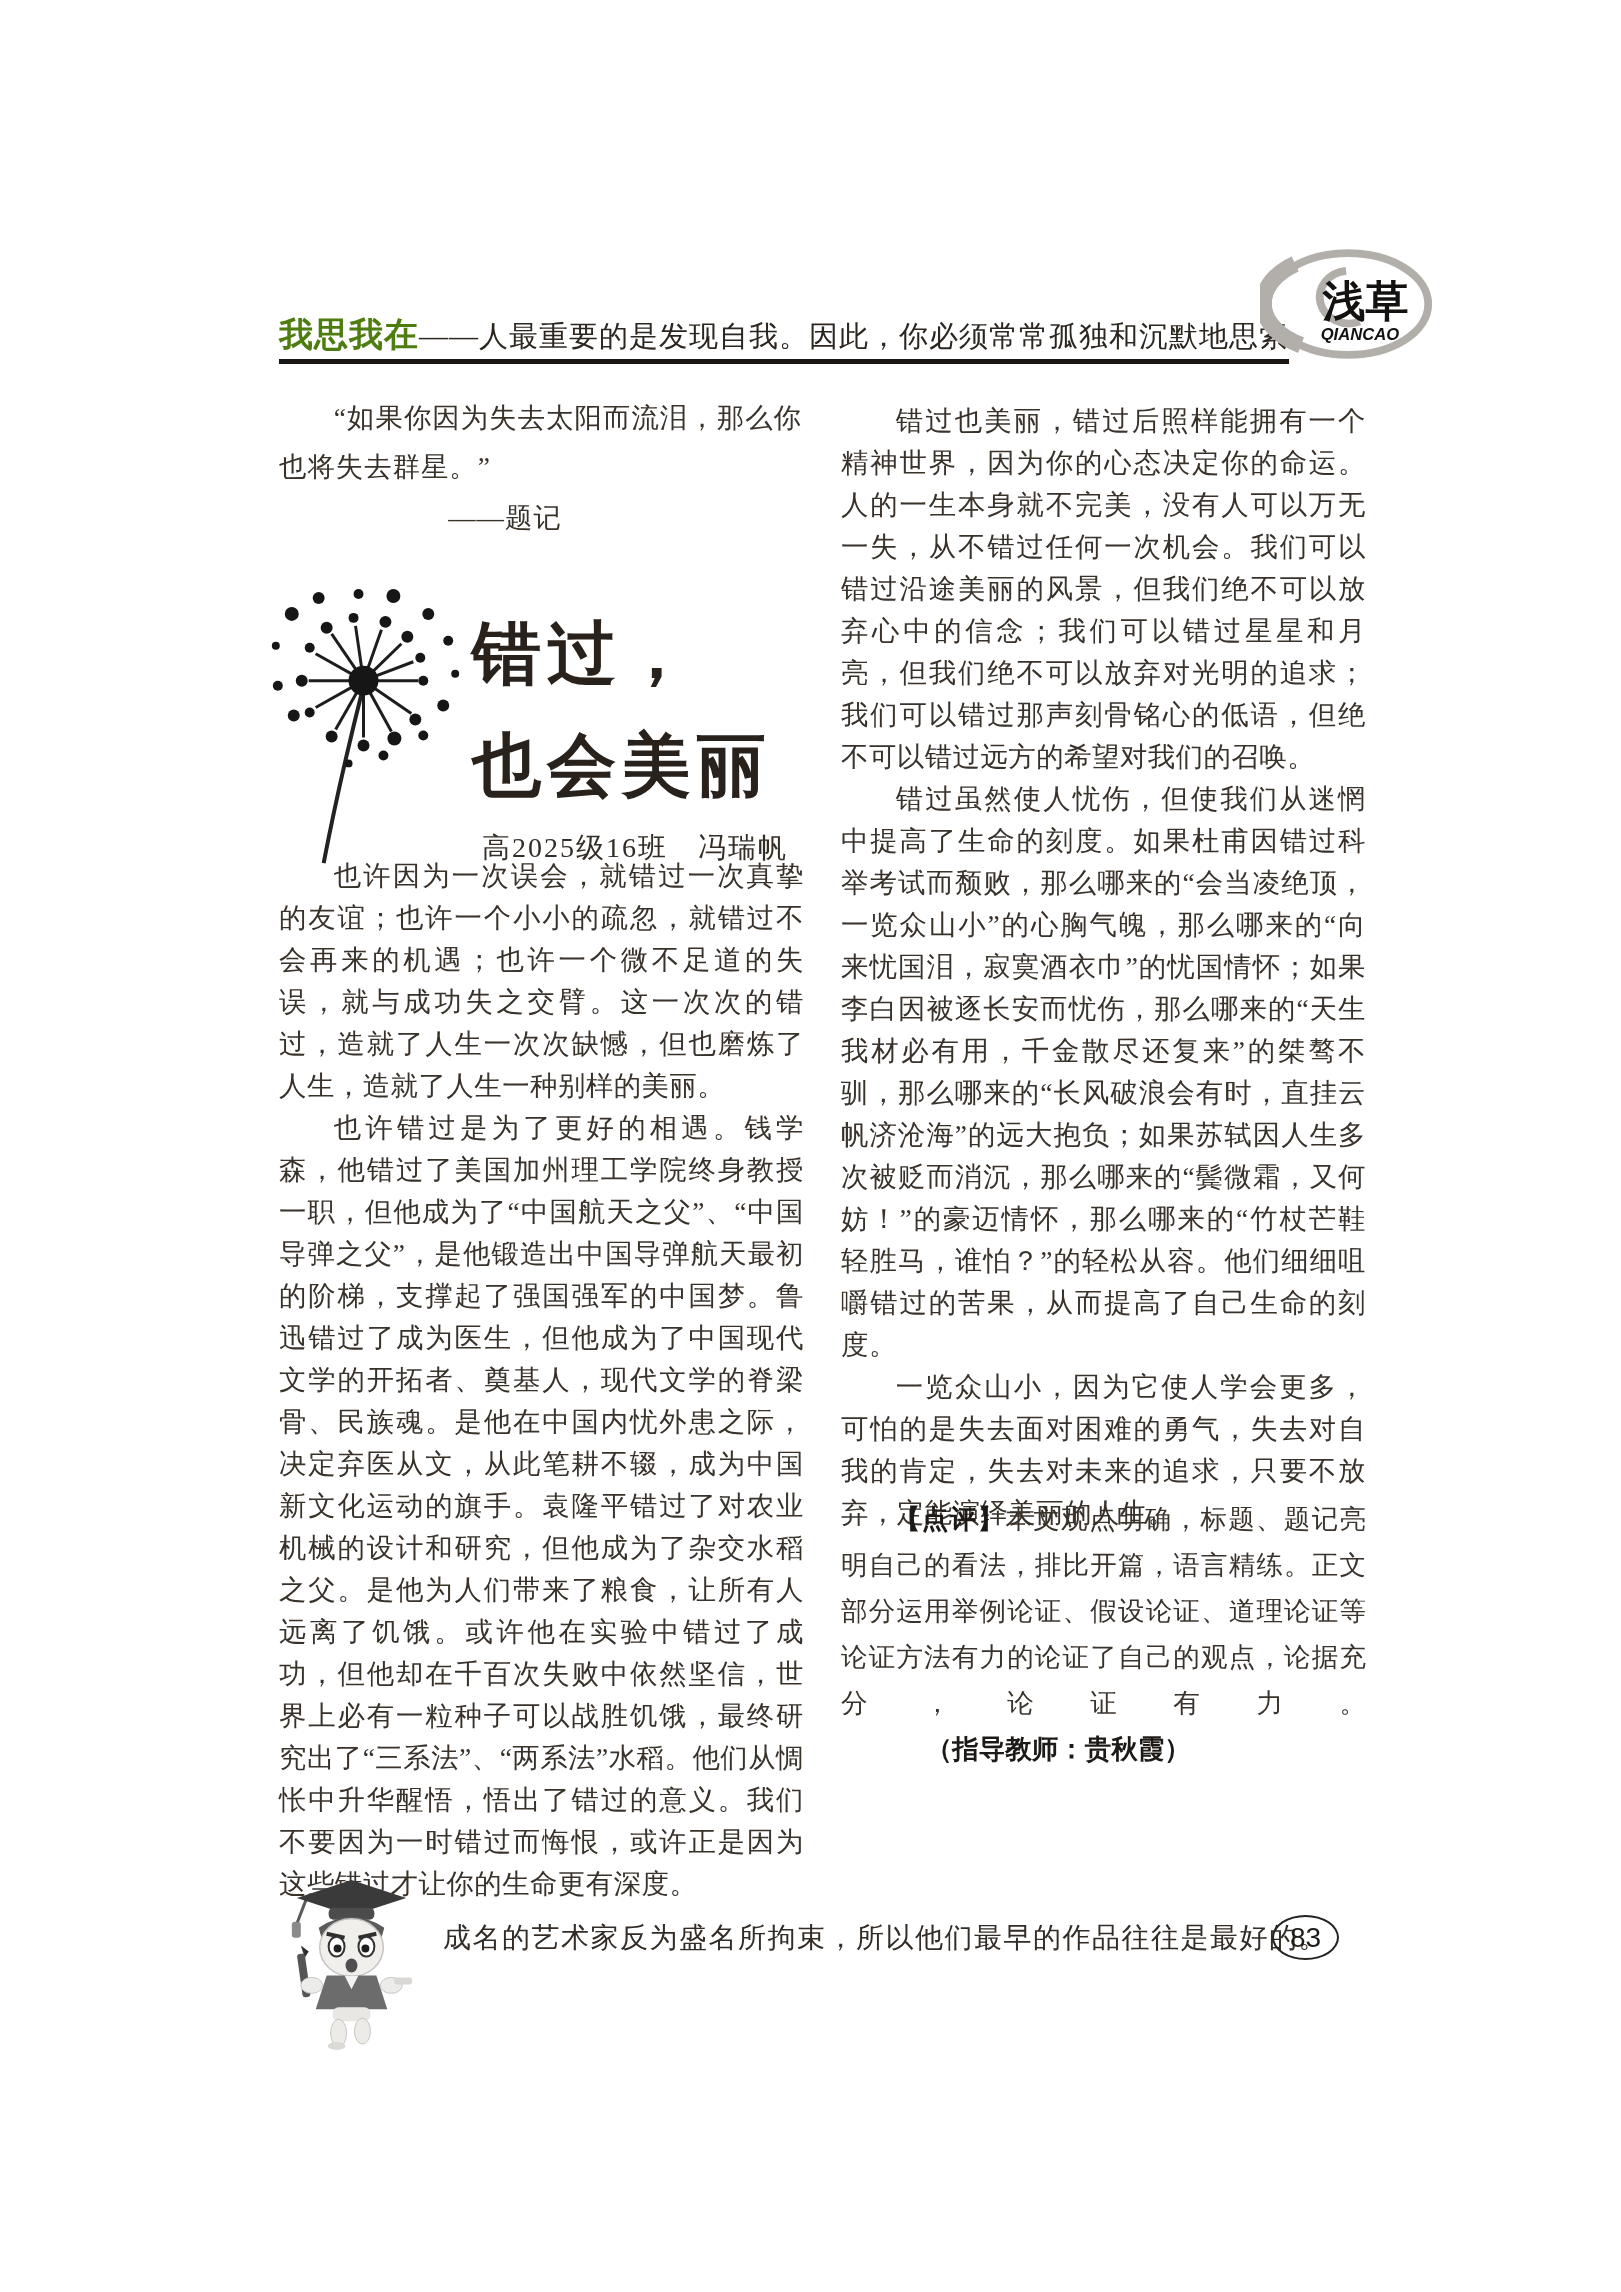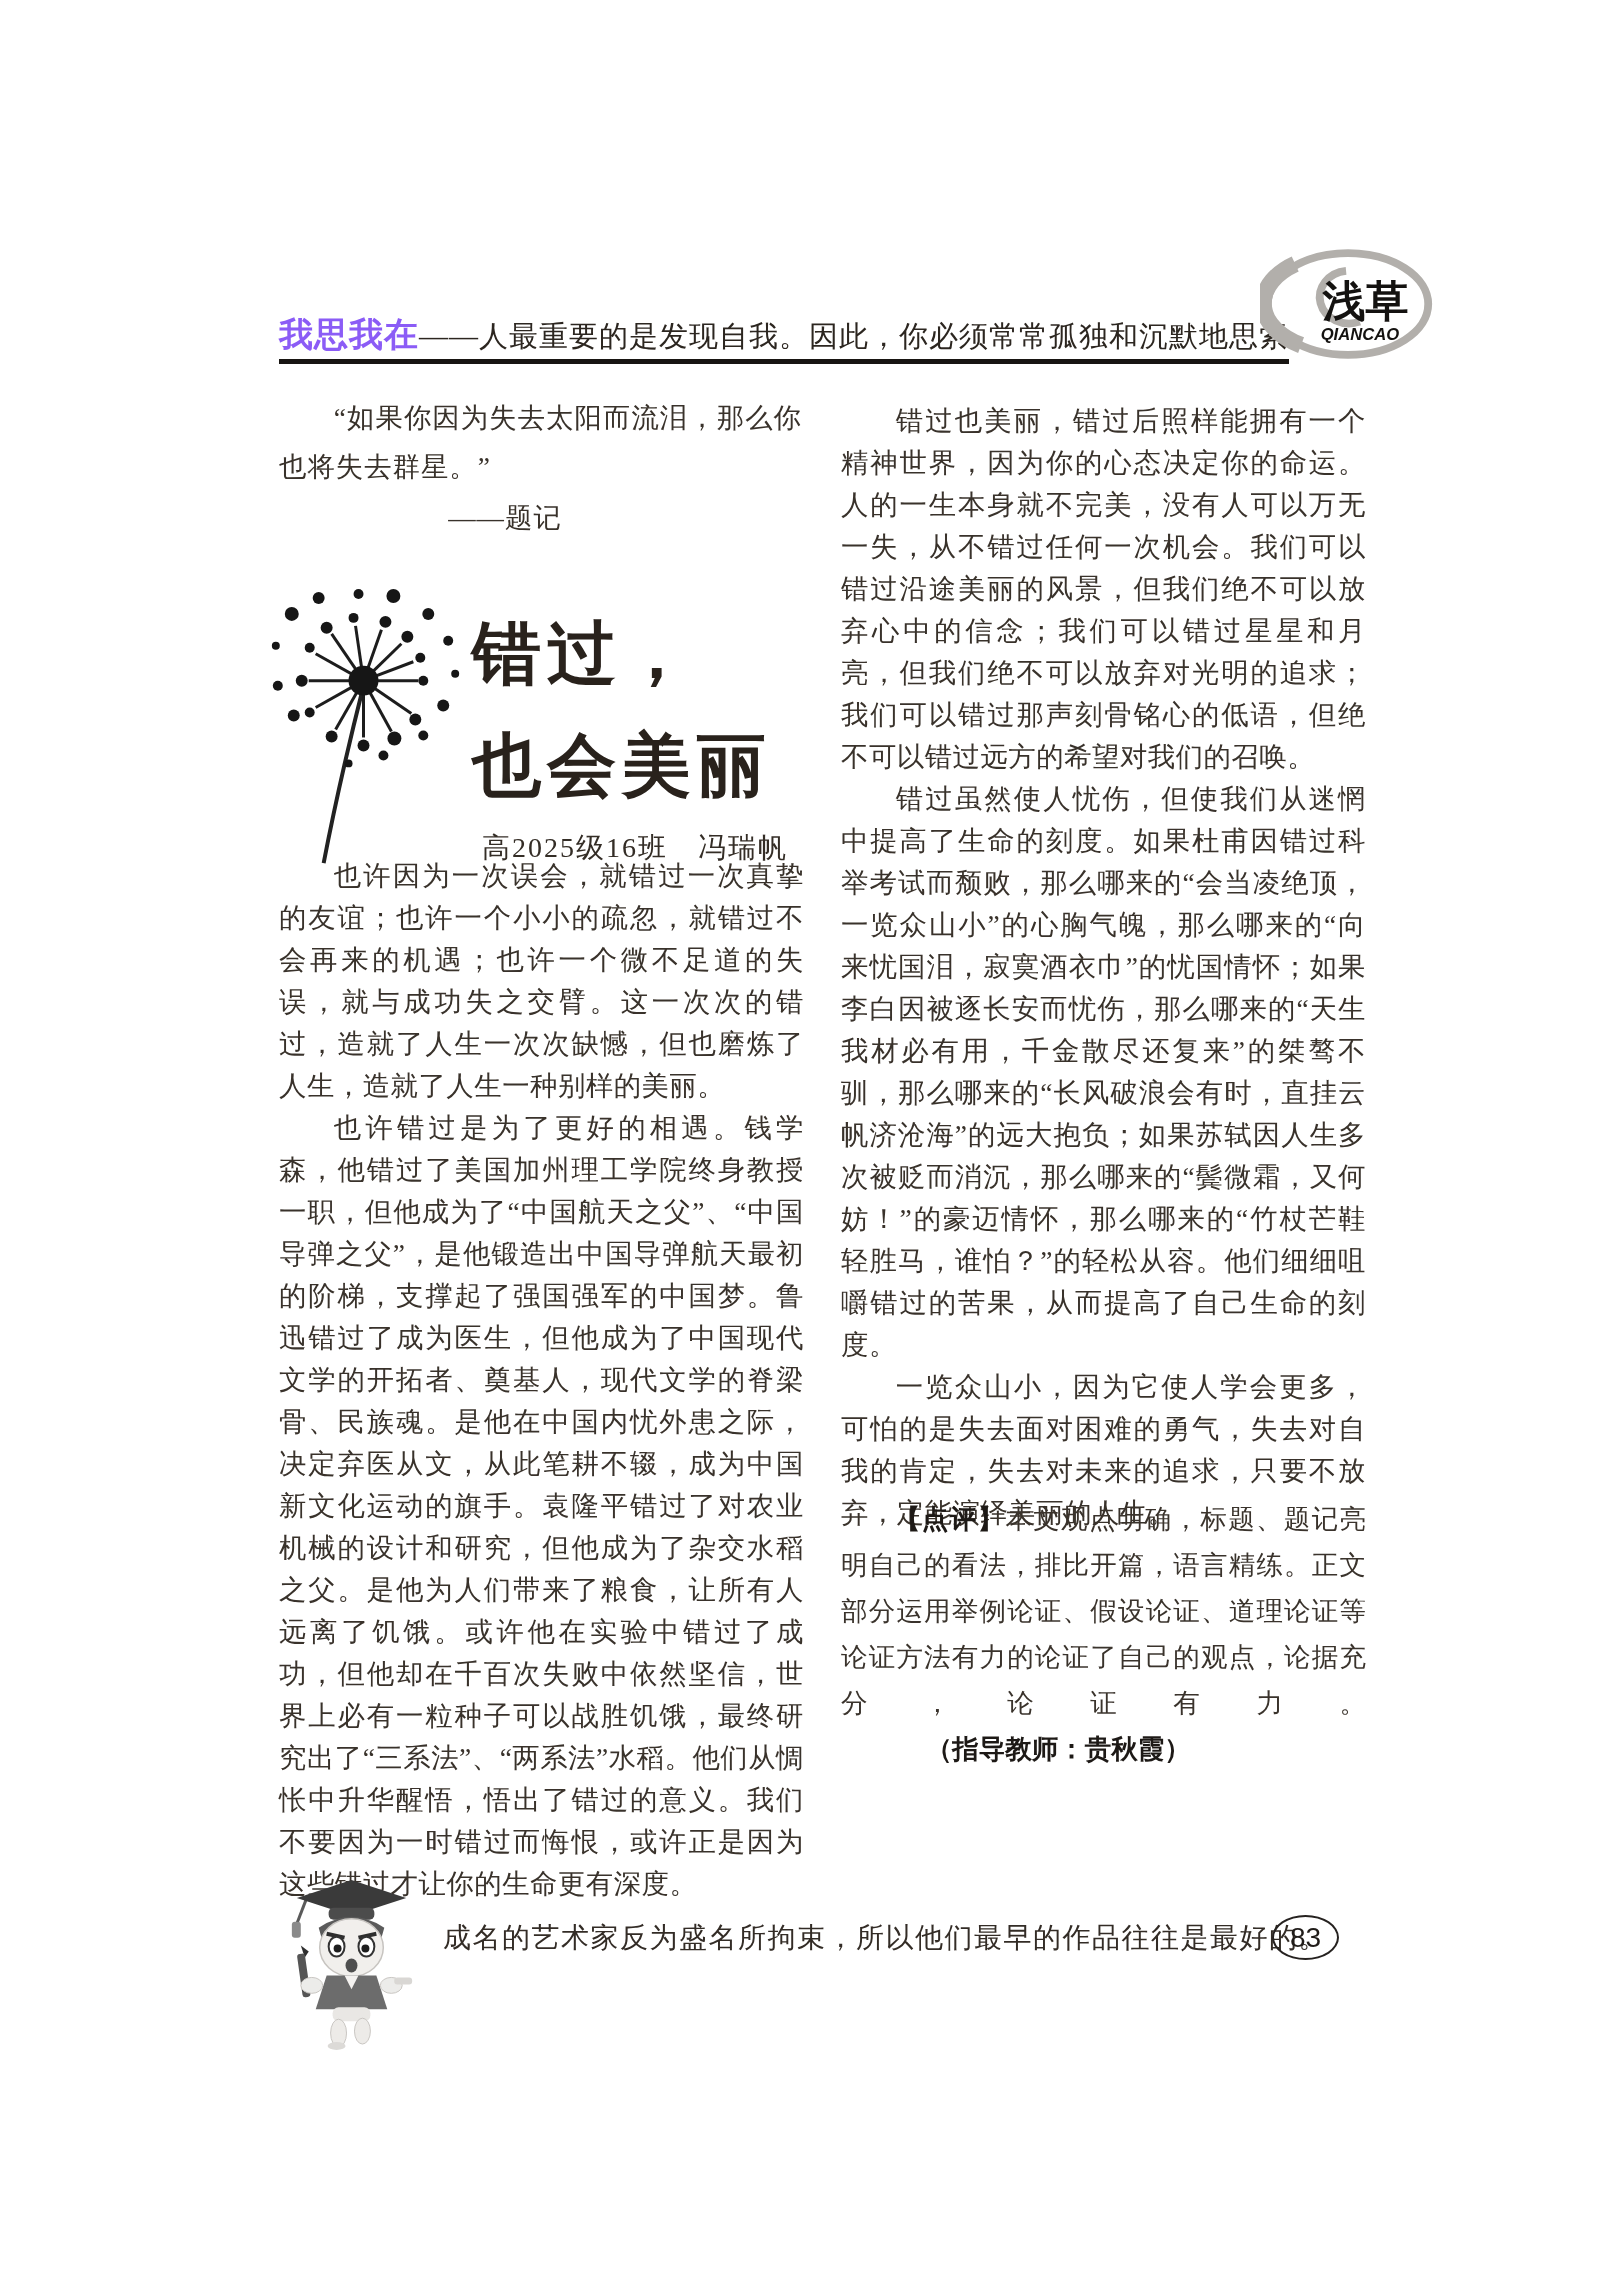--- a/index.html
+++ b/index.html
@@ -7,21 +7,21 @@
     width:1621px;height:2293px;position:relative;overflow:hidden;
     font-family:"Liberation Serif","DejaVu Serif",serif;
     color:#39322b;
   }
   .abs{position:absolute;}
 
   
   .header-line{top:312px;left:279px;width:1078px;white-space:nowrap;}
   .slogan-bold{
     font-family:Liberation Serif, serif;
-    font-weight:bold;font-size:34px;color:#8b5cf6;letter-spacing:1px;
+    font-weight:bold;font-size:34px;color:#4d7c0f;letter-spacing:1px;
   }
   .slogan-rest{font-size:29px;color:#2c2620;letter-spacing:1px;}
   .header-rule{top:359px;left:279px;width:1010px;height:4.9px;background:#181512;}
 
   .logo-box{top:247px;left:1260px;width:178px;height:118px;text-align:right;}
 
   
   .epigraph{top:394px;left:279px;width:523px;font-size:27.4px;line-height:49px;
     text-indent:2em;letter-spacing:1px;color:#39322b;text-align:justify;}
   .epigraph-attr{top:500px;left:279px;width:523px;box-sizing:border-box;

